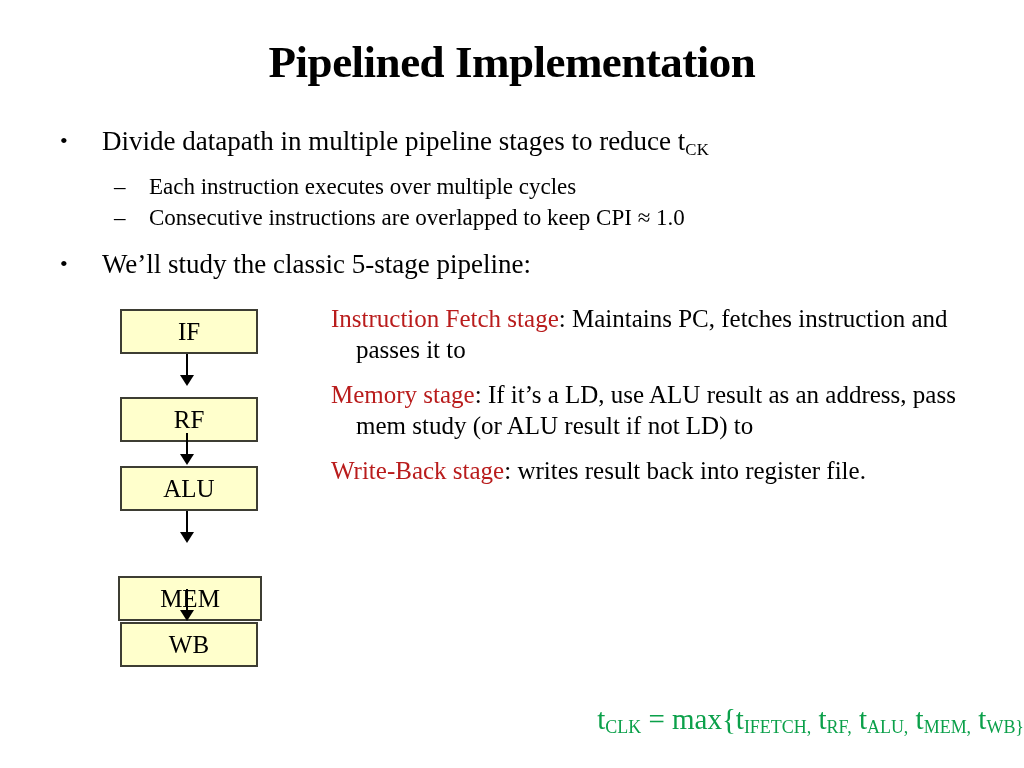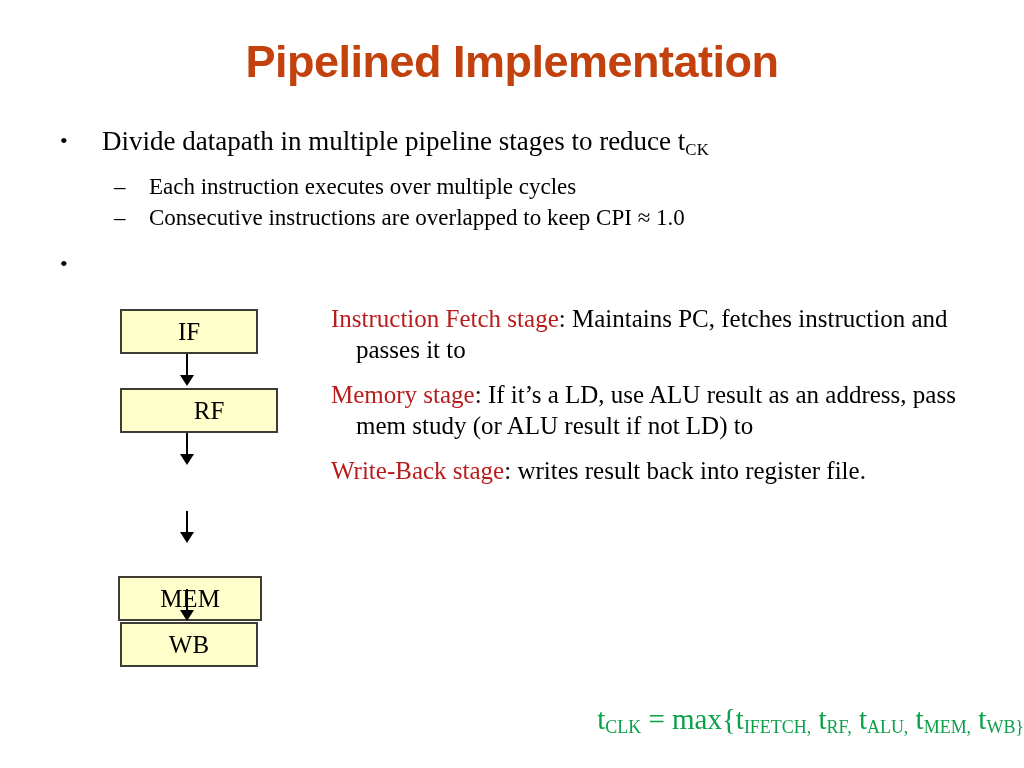--- a/index.html
+++ b/index.html
@@ -17,25 +17,25 @@
     color: #000000;
   }
 
   
   #title {
     position: absolute;
     left: 0;
     top: 36px;
     width: 1024px;
     text-align: center;
-    font-family: Liberation Sans, sans-serif;
+    font-family: Liberation Serif, serif;
     font-weight: bold;
     font-size: 45px;
     letter-spacing: -0.5px;
-    color: #c2410c;
+    color: #000000;
     white-space: nowrap;
   }
 
   
   #bullets {
     position: absolute;
     left: 56px;
     top: 124px;
     width: 940px;
   }
@@ -165,39 +165,42 @@
 
     <div class="b2">
       <span class="marker">–</span><span>Each instruction executes over multiple cycles</span>
     </div>
 
     <div class="b2">
       <span class="marker">–</span><span>Consecutive instructions are overlapped to keep CPI ≈ 1.0</span>
     </div>
 
     <div class="b1" style="margin-top:14px;">
-      <span class="marker">•</span>
+      <span class="marker">•</span><span>We’ll study the classic 5-stage pipeline:</span>
     </div>
 
   </div>
 
   <div id="diagram">
 
     <div class="stage-box" style="top:0px;">
       <span>IF</span>
     </div>
     <div class="arrow" style="top:45px; height:25px;"></div>
     <div class="arrowhead" style="top:66px;"></div>
 
-    <div class="stage-box" style="top:79px;padding-left:20px;">
+    <div class="stage-box" style="top:88px;">
       <span>RF</span>
     </div>
     <div class="arrow" style="top:124px; height:25px;"></div>
     <div class="arrowhead" style="top:145px;"></div>
 
+    <div class="stage-box" style="top:157px;">
+      <span>ALU</span>
+    </div>
     <div class="arrow" style="top:202px; height:25px;"></div>
     <div class="arrowhead" style="top:223px;"></div>
 
     <div class="stage-box wide" style="top:235px;margin-top:32px;">
       <span>MEM</span>
     </div>
     <div class="arrow" style="top:280px; height:25px;"></div>
     <div class="arrowhead" style="top:301px;"></div>
 
     <div class="stage-box" style="top:313px;">

